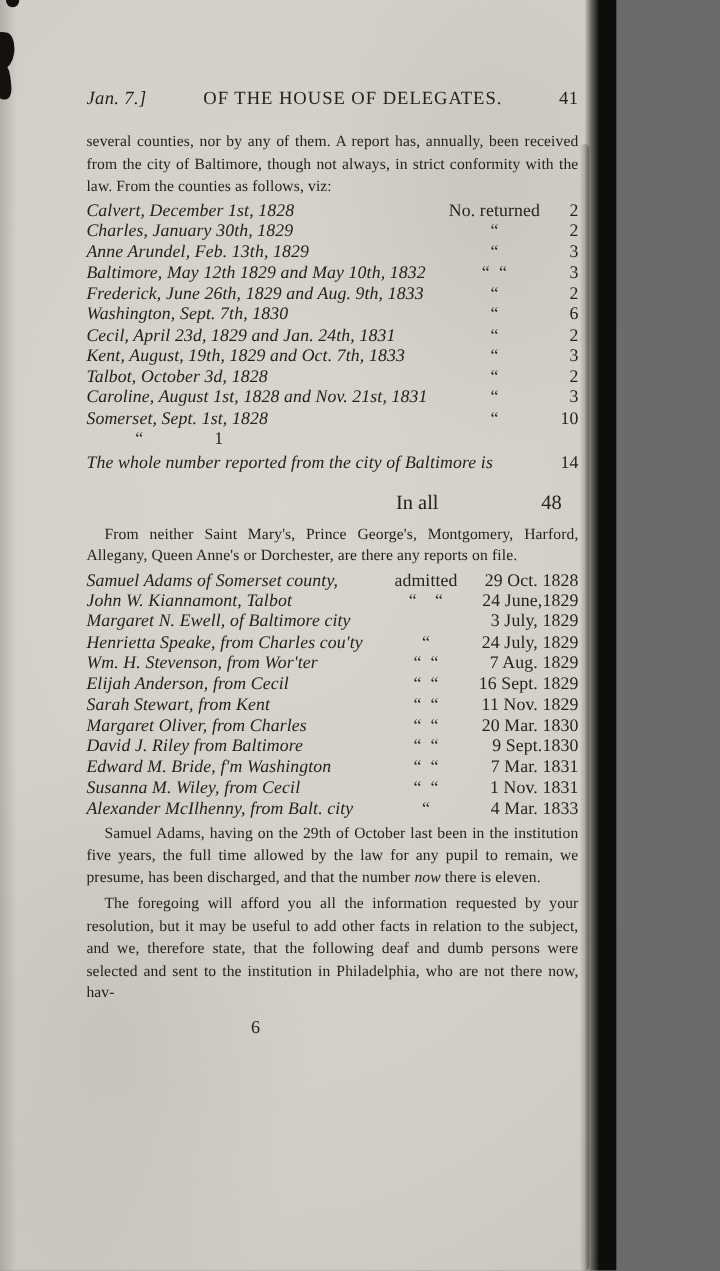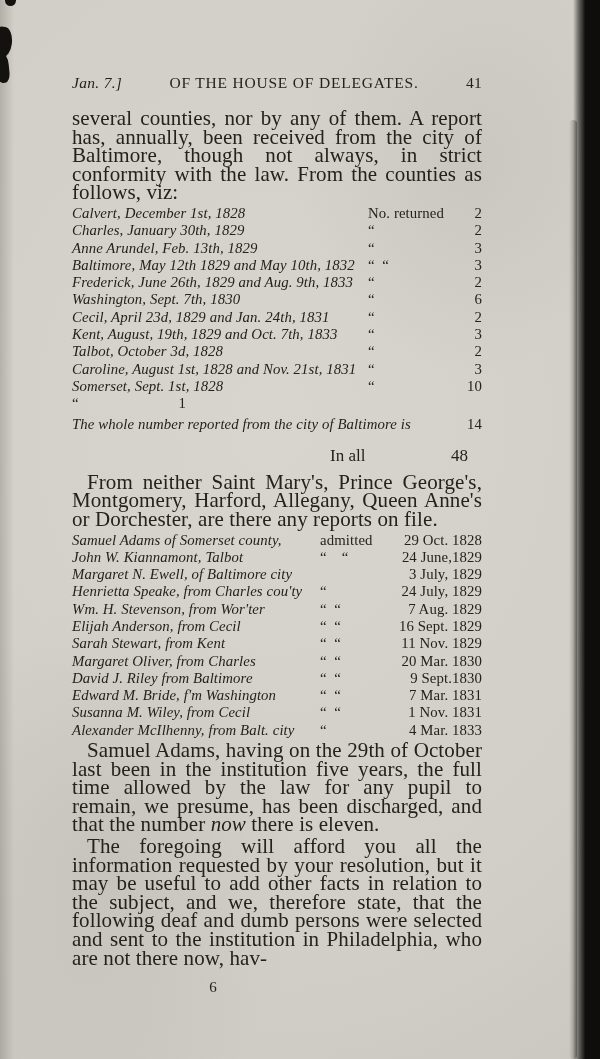--- a/index.html
+++ b/index.html
@@ -1,19 +1,19 @@
 <!DOCTYPE html>
 <html><head>
 <meta charset="utf-8">
 <style>
   * { margin:0; padding:0; box-sizing:border-box; }
   body { background:#6b6b6b; font-family:"Liberation Serif","DejaVu Serif",serif; }
 
   .page {
-    position:relative; width:600px; height:1059px; overflow:hidden;
+    position:relative; width:514px; height:1059px; overflow:hidden;
     color:#272219;
     background:
       linear-gradient(to right, rgba(70,65,58,0.22) 0px, rgba(70,65,58,0) 14px),
       radial-gradient(135% 95% at 45% 40%, #d8d5ce 0%, #d1cec7 55%, #c2bfb8 100%);
   }
   .page::before {
     content:""; position:absolute; inset:0; pointer-events:none;
     background:
       radial-gradient(40% 28% at 78% 16%, rgba(118,112,102,0.10), transparent 70%),
       radial-gradient(46% 36% at 18% 82%, rgba(118,112,102,0.12), transparent 70%);
@@ -35,27 +35,27 @@
   .smudge-a { left:-4px; top:27px;  width:16px; height:30px; border-radius:30% 70% 60% 40%; transform:rotate(7deg); }
   .smudge-b { left:-6px; top:53px;  width:15px; height:30px; border-radius:55% 45% 40% 60%; transform:rotate(-6deg); }
   .smudge-c { left:5px;  top:-5px;  width:11px; height:11px; border-radius:50%; }
 
   .content { position:absolute; left:72px; top:74px; width:410px; z-index:1; }
 
   .header { display:flex; align-items:baseline; font-size:15.5px; margin-bottom:17px; letter-spacing:0.3px; }
   .hdr-date { font-style:italic; }
   .hdr-title { flex:1; text-align:center; letter-spacing:0.8px; }
 
-  .para { font-size:21px; line-height:18.6px; text-align:justify; margin-bottom:3px; letter-spacing:0.1px; }
+  .para { font-size:13px; line-height:18.6px; text-align:justify; margin-bottom:3px; letter-spacing:0.1px; }
   .para.indent { text-indent:15px; }
   .italic { font-style:italic; }
 
   .row { display:flex; align-items:baseline; font-size:14.8px; line-height:17.3px; letter-spacing:0.1px; }
   .row .name { flex:1; white-space:nowrap; overflow:visible;font-style:italic; }
-  .row .mark { width:88px; text-align:left; white-space:pre; }
+  .row .mark { width:88px; text-align:center; white-space:pre; }
   .row .num  { width:26px; text-align:right; }
 
   .total-line { line-height:18.6px; margin-top:2px; margin-bottom:14px; }
 
   .inall { display:flex; font-size:17px; line-height:18.6px; margin:11px 0 7px; }
   .inall-label { margin-left:258px; }
   .inall-value { margin-left:auto; margin-right:14px; }
 
   .pupils { margin-top:1px; margin-bottom:2px; }
   .row.pupil .mark { width:70px; }

